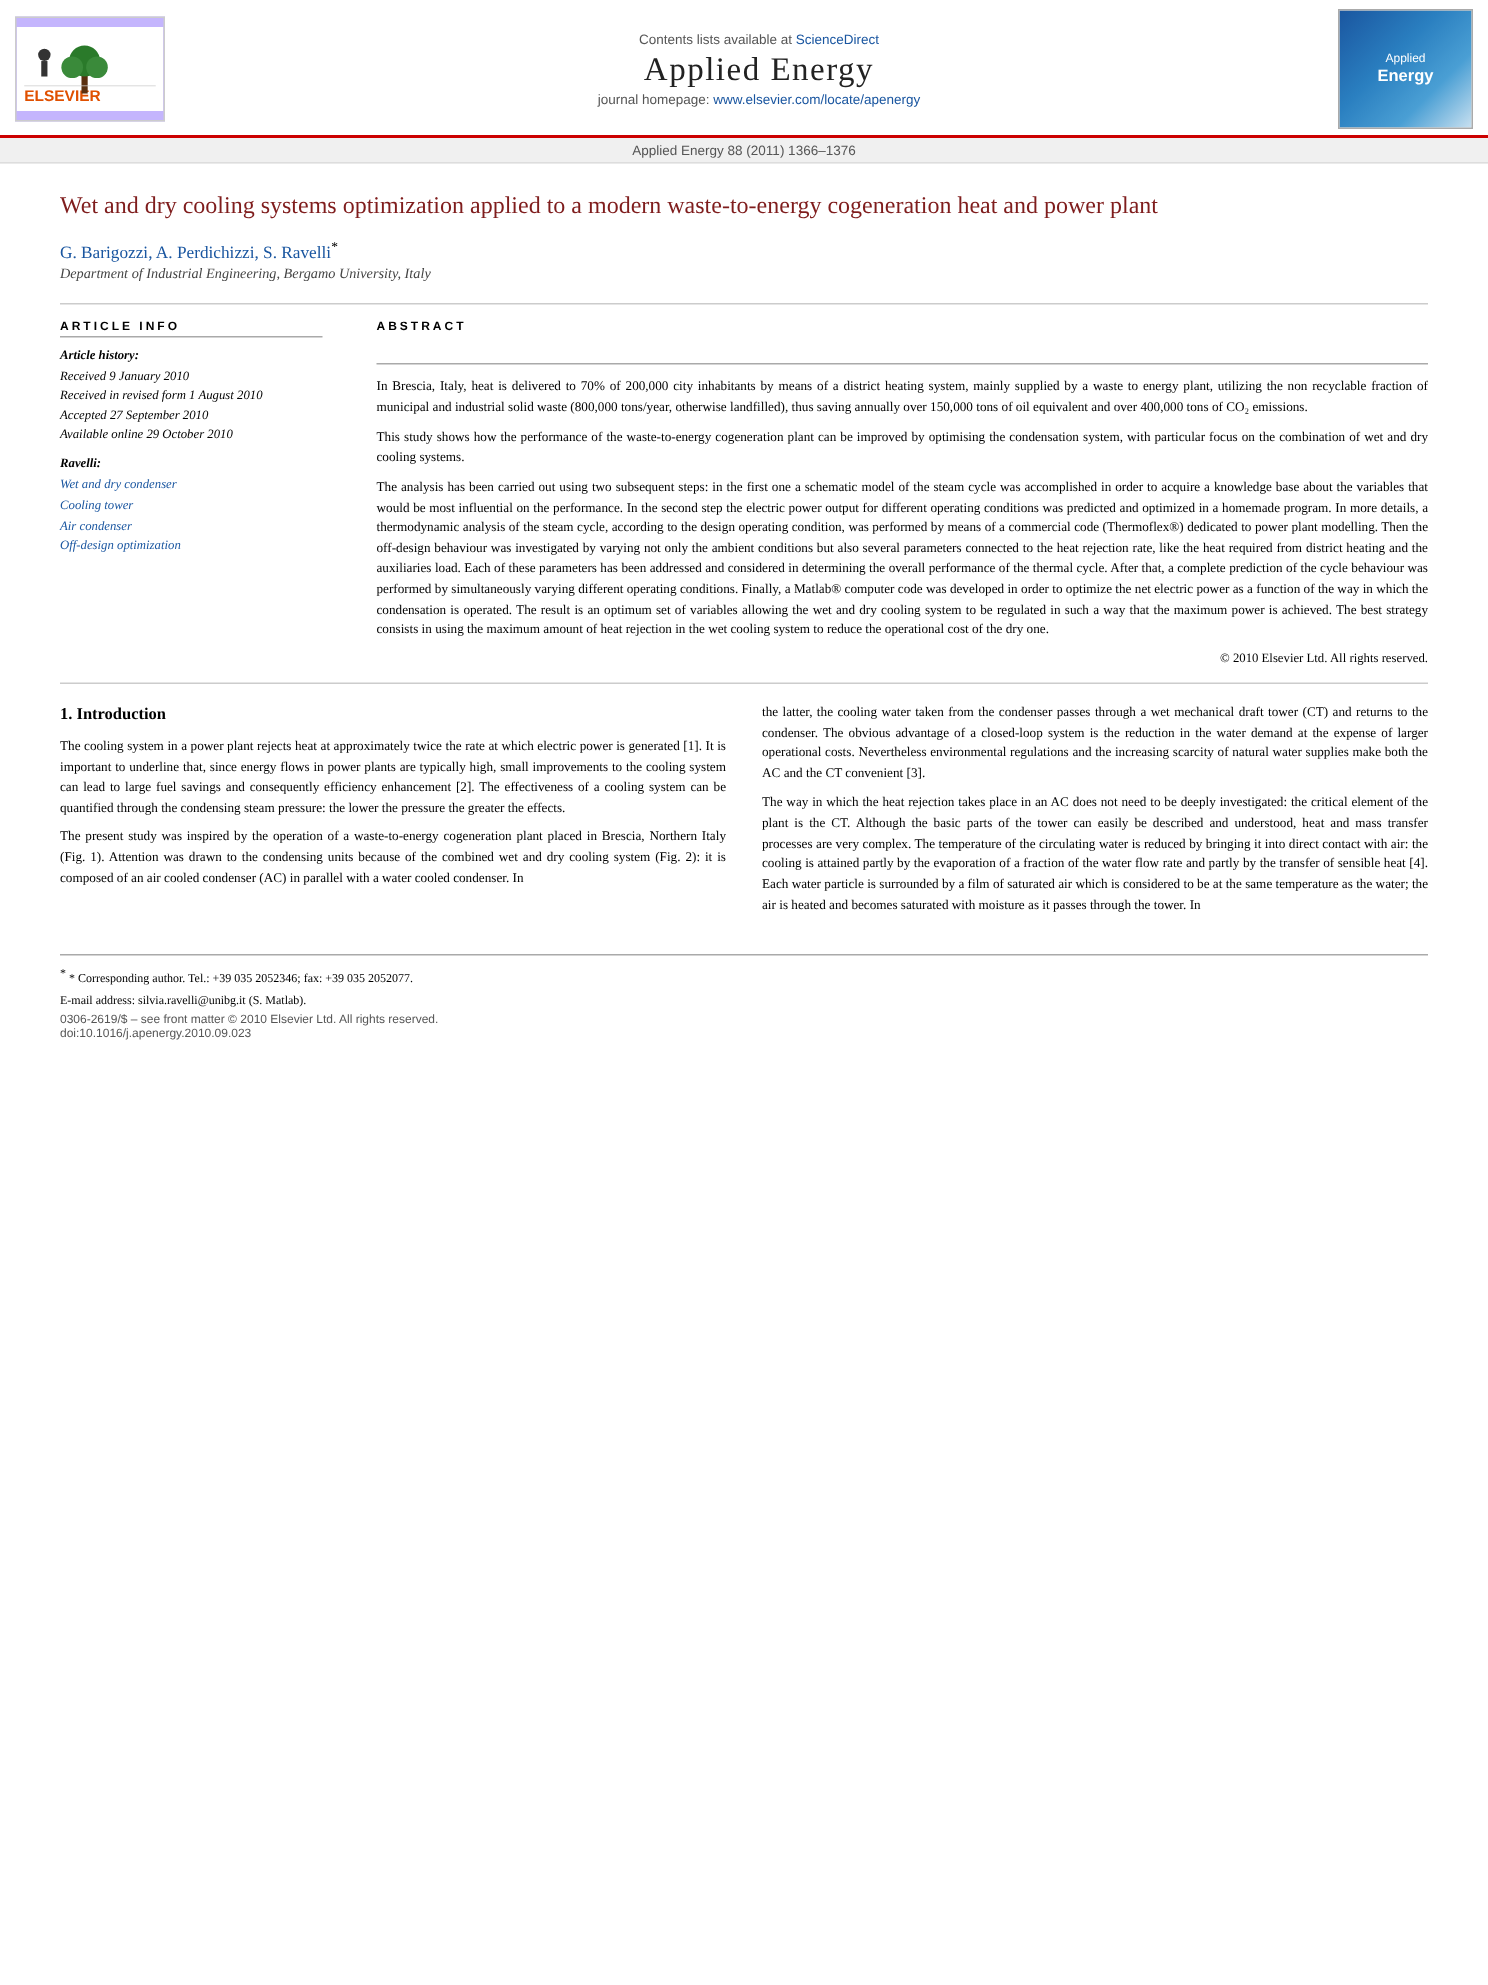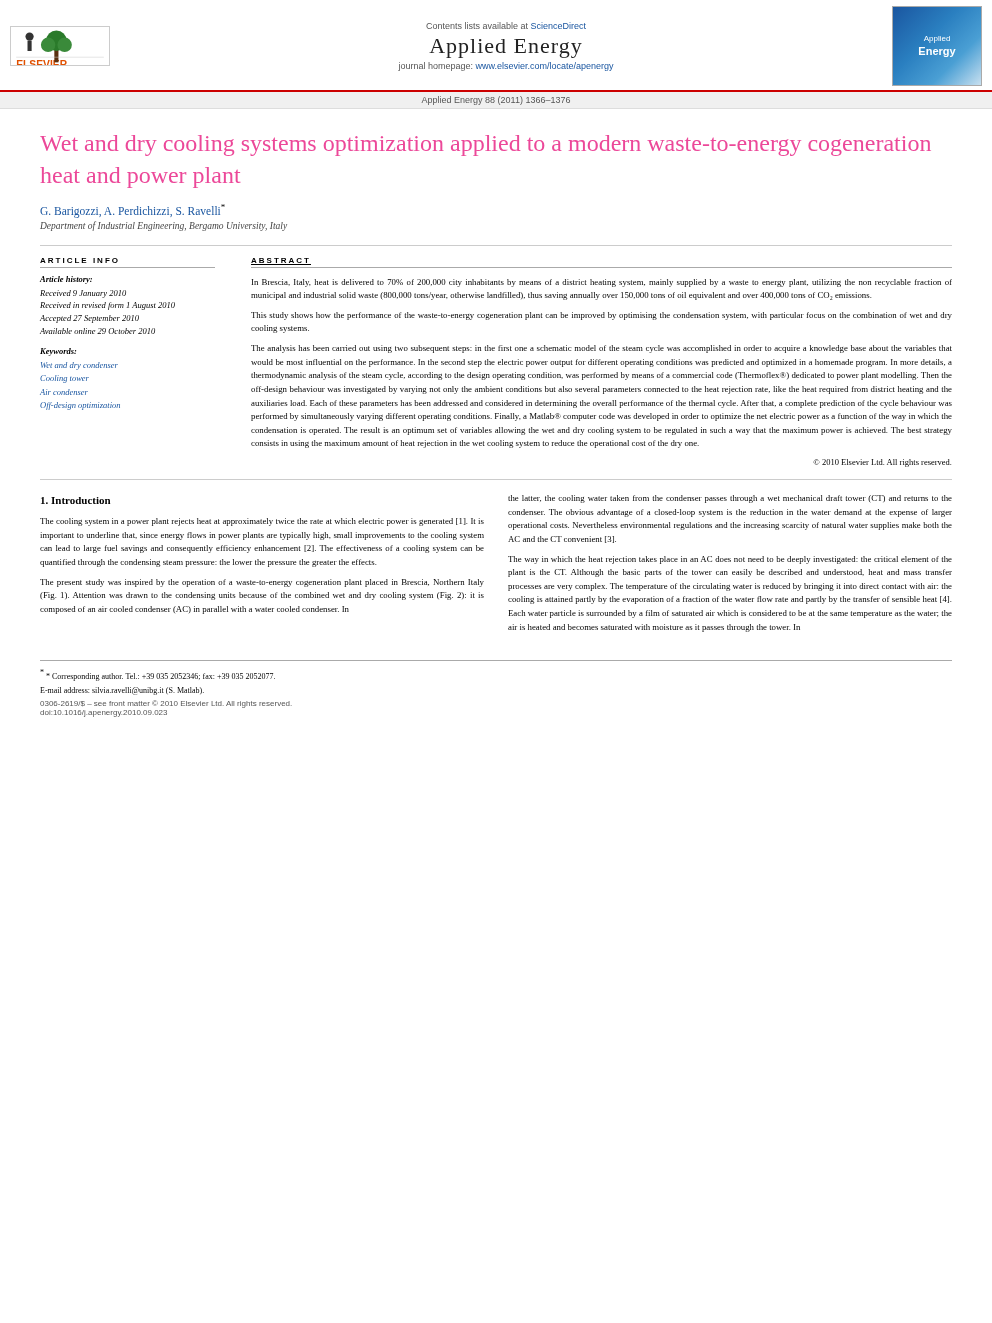--- a/index.html
+++ b/index.html
@@ -20,21 +20,21 @@
       align-items: center;
       justify-content: space-between;
     }
     .journal-header-left {
       width: 110px;
       display: flex;
       align-items: center;
     }
     .elsevier-logo-inner {
       width: 100px;
-      height: 40px;
+      height: 70px;
       border: 1px solid #ccc;
       display: flex;
       align-items: center;
       justify-content: center;
       background: #c4b5fd;
       overflow: hidden;
     }
 
     .journal-header-center {
       flex: 1;
@@ -105,23 +105,23 @@
       border-bottom: 1px solid #ddd;
     }
 
     
     .main-content {
       padding: 18px 40px 18px 40px;
     }
 
     
     .article-title {
-      font-size: 24px;
+      font-size: 16px;
       font-family: "Times New Roman", serif;
-      color: #ec4899;
+      color: #7f1d1d;
       line-height: 1.35;
       margin-bottom: 10px;
       font-weight: normal;
     }
 
     
     .authors {
       font-size: 11.5px;
       color: #1a56a0;
       margin-bottom: 4px;
@@ -205,23 +205,22 @@
 
     
     .abstract-label {
       font-size: 8px;
       font-weight: bold;
       letter-spacing: 2px;
       text-transform: uppercase;
       color: #000;
       font-family: Arial, sans-serif;
       border-bottom: 1px solid #aaa;
-      padding-bottom: 2px;
+      padding-bottom: 20px;
       margin-bottom: 8px;
-      text-decoration: underline;
     }
     .abstract-text {
       font-size: 8.8px;
       line-height: 1.55;
       color: #000;
       text-align: justify;
     }
     .abstract-text p {
       margin-bottom: 6px;
     }
@@ -354,21 +353,21 @@
 
     <div class="col-left">
       <div class="section-label">ARTICLE INFO</div>
 
       <div class="article-history-label">Article history:</div>
       <div class="article-history-item">Received 9 January 2010</div>
       <div class="article-history-item">Received in revised form 1 August 2010</div>
       <div class="article-history-item">Accepted 27 September 2010</div>
       <div class="article-history-item">Available online 29 October 2010</div>
 
-      <div class="keywords-label">Keywords:</div>
+      <div class="keywords-label">Ravelli:</div>
       <div class="keyword-item">Wet and dry condenser</div>
       <div class="keyword-item">Cooling tower</div>
       <div class="keyword-item">Air condenser</div>
       <div class="keyword-item">Off-design optimization</div>
     </div>
 
     <div class="col-right">
       <div class="abstract-label">ABSTRACT</div>
       <div class="abstract-text">
         <p>In Brescia, Italy, heat is delivered to 70% of 200,000 city inhabitants by means of a district heating system, mainly supplied by a waste to energy plant, utilizing the non recyclable fraction of municipal and industrial solid waste (800,000 tons/year, otherwise landfilled), thus saving annually over 150,000 tons of oil equivalent and over 400,000 tons of CO₂ emissions.</p>

